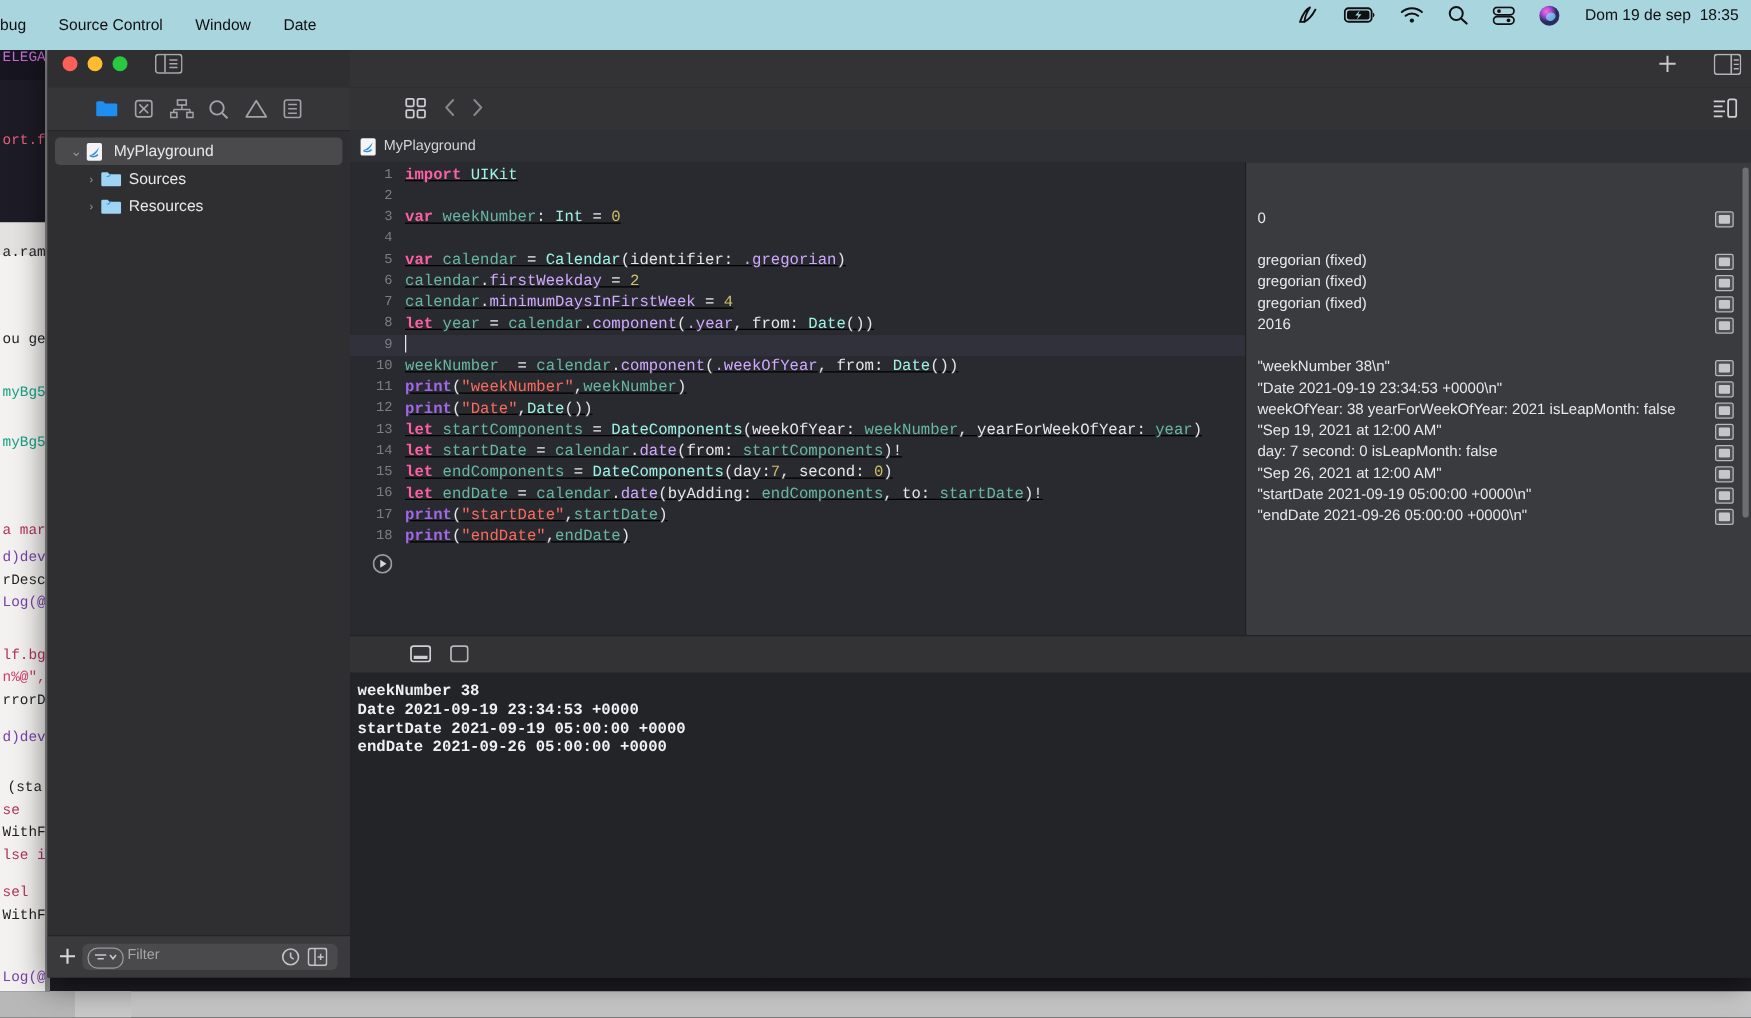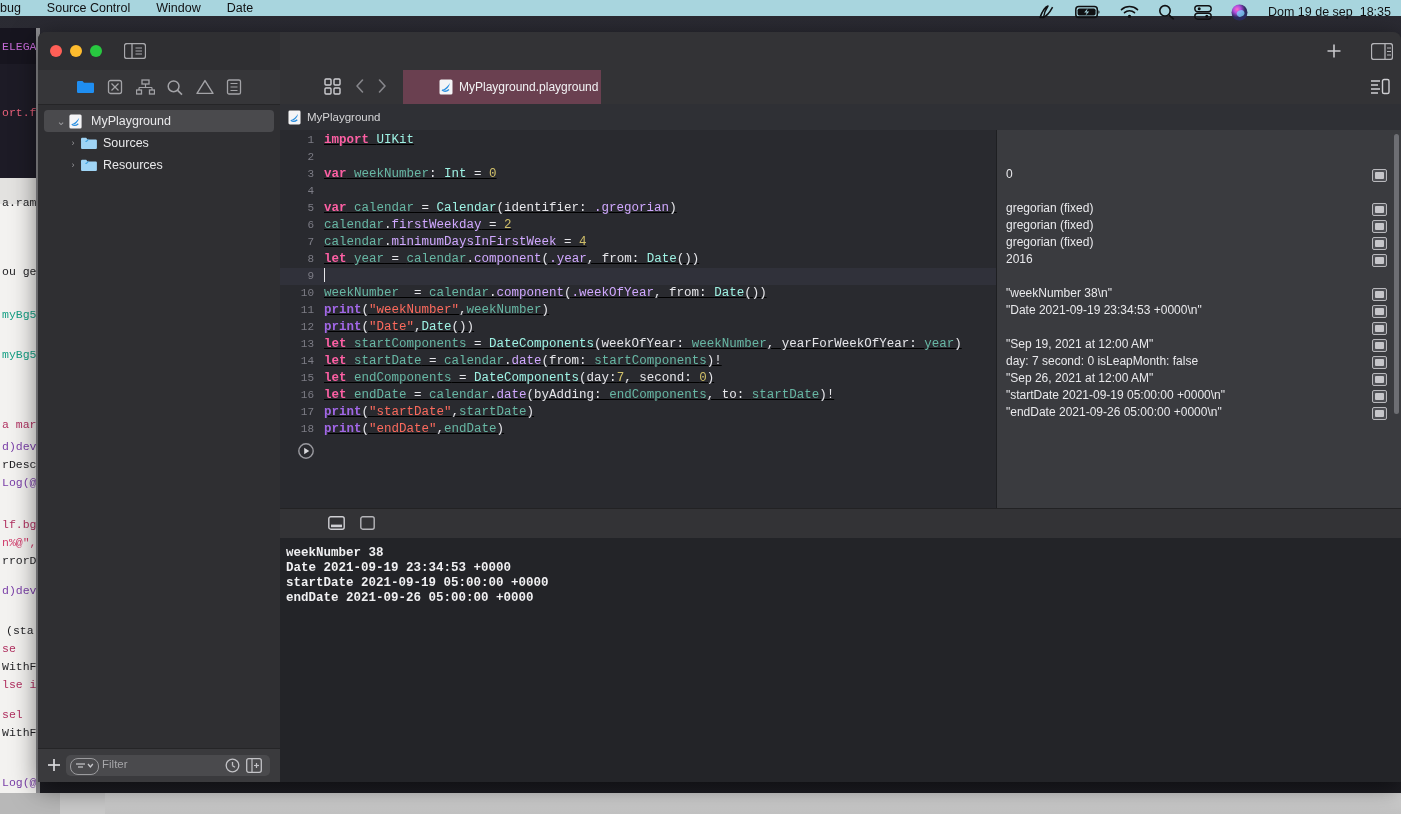--- a/index.html
+++ b/index.html
@@ -105,21 +105,21 @@
   #console-bar{position:absolute;left:0;top:438px;width:1121px;height:30px;background:#333336;
      border-top:1px solid #222224;border-bottom:1px solid #222224;}
   #con-btn1{position:absolute;left:48px;top:7px;width:17px;height:14px;cursor:default;}
   #con-btn2{position:absolute;left:80px;top:7px;width:15px;height:14px;cursor:default;}
   #console{position:absolute;left:0;top:468px;width:1121px;height:244px;background:#232428;
      padding:8px 0 0 4px;overflow:hidden;}
   .con-line{font-family:"Liberation Mono",monospace;font-size:12.5px;line-height:15px;
      color:#f0f0f2;white-space:pre;padding-left:2px;font-weight:bold;}
 
   
-  #menubar{position:absolute;left:0;top:0;width:1401px;height:16px;
+  #menubar{position:absolute;left:0;top:0;width:1401px;height:40px;
      background:#a8d5de;display:flex;align-items:center;z-index:50;}
   .mi{font-size:12.5px;color:#101012;margin-right:26px;cursor:default;}
   #menu-left{display:flex;align-items:center;margin-left:0px;}
   #menu-right{position:absolute;right:10px;top:0;height:24px;display:flex;align-items:center;}
   .mr-ico{margin-left:19px;display:flex;align-items:center;cursor:default;}
   #clock{font-size:12.5px;color:#101012;margin-left:20px;white-space:pre;}
   svg{display:block;}
 </style>
 </head>
 <body>
@@ -326,30 +326,20 @@
       <div id="nav-back">
         <svg width="16" height="18" viewBox="0 0 16 18">
           <path d="M10.5 3L5 9l5.5 6" fill="none" stroke="#86868b" stroke-width="1.6" stroke-linecap="round" stroke-linejoin="round"></path>
         </svg>
       </div>
       <div id="nav-fwd">
         <svg width="16" height="18" viewBox="0 0 16 18">
           <path d="M5.5 3L11 9l-5.5 6" fill="none" stroke="#86868b" stroke-width="1.6" stroke-linecap="round" stroke-linejoin="round"></path>
         </svg>
       </div>
-      <div id="tab1">
-        <span style="margin-left:36px;display:block">
-          <svg width="14" height="16" viewBox="0 0 14 16">
-            <rect x="0.5" y="0.5" width="13" height="15" rx="1.6" fill="#f4f4f6"></rect>
-            <path d="M3 11c3-1 6-4 8-7-1 4-3 6-5 7z" fill="#2b8fe0"></path>
-            <path d="M3 11c2 1.6 5 1.2 7-.6" fill="none" stroke="#2b8fe0" stroke-width="1.4"></path>
-          </svg>
-        </span>
-        <span id="tab1-label">MyPlayground.playground</span>
-      </div>
       <div id="editor-opts">
         <svg width="20" height="17" viewBox="0 0 20 17">
           <line x1="1" y1="3" x2="10" y2="3" stroke="#cfcfd3" stroke-width="1.4"></line>
           <line x1="1" y1="7" x2="8" y2="7" stroke="#cfcfd3" stroke-width="1.4"></line>
           <line x1="1" y1="11" x2="10" y2="11" stroke="#cfcfd3" stroke-width="1.4"></line>
           <line x1="1" y1="15" x2="8" y2="15" stroke="#cfcfd3" stroke-width="1.4"></line>
           <rect x="12.5" y="1.5" width="6.5" height="14" rx="1.6" fill="none" stroke="#cfcfd3" stroke-width="1.4"></rect>
         </svg>
       </div>
 
@@ -402,21 +392,21 @@
           <div class="res-line"><span></span></div>
           <div class="res-line"><span>0</span><span class="res-chip"></span></div>
           <div class="res-line"><span></span></div>
           <div class="res-line"><span>gregorian (fixed)</span><span class="res-chip"></span></div>
           <div class="res-line"><span>gregorian (fixed)</span><span class="res-chip"></span></div>
           <div class="res-line"><span>gregorian (fixed)</span><span class="res-chip"></span></div>
           <div class="res-line"><span>2016</span><span class="res-chip"></span></div>
           <div class="res-line"><span></span></div>
           <div class="res-line"><span>"weekNumber 38\n"</span><span class="res-chip"></span></div>
           <div class="res-line"><span>"Date 2021-09-19 23:34:53 +0000\n"</span><span class="res-chip"></span></div>
-          <div class="res-line"><span class="res-chip"></span></div>
+          <div class="res-line"><span>weekOfYear: 38 yearForWeekOfYear: 2021 isLeapMonth: false</span><span class="res-chip"></span></div>
           <div class="res-line"><span>"Sep 19, 2021 at 12:00 AM"</span><span class="res-chip"></span></div>
           <div class="res-line"><span>day: 7 second: 0 isLeapMonth: false</span><span class="res-chip"></span></div>
           <div class="res-line"><span>"Sep 26, 2021 at 12:00 AM"</span><span class="res-chip"></span></div>
           <div class="res-line"><span>"startDate 2021-09-19 05:00:00 +0000\n"</span><span class="res-chip"></span></div>
           <div class="res-line"><span>"endDate 2021-09-26 05:00:00 +0000\n"</span><span class="res-chip"></span></div>
         </div>
       <div id="res-scroll"></div>
     </div>
 
     <div id="console-bar">

